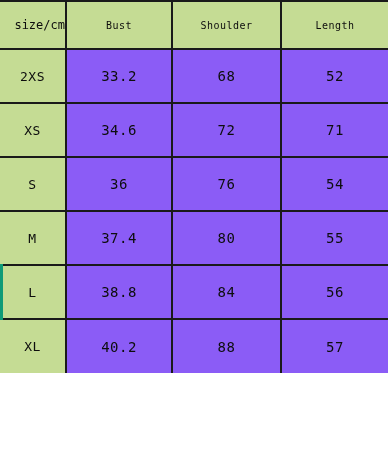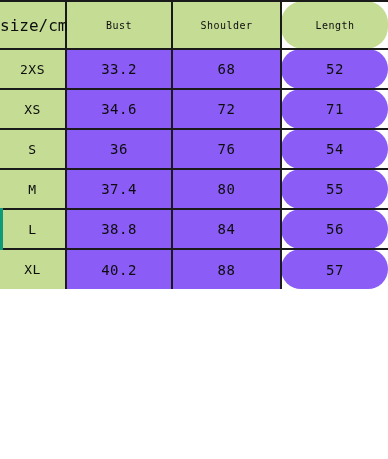--- a/index.html
+++ b/index.html
@@ -42,36 +42,35 @@
     color: #0d0d0d;
     font-weight: normal;
     font-size: 10px;
     letter-spacing: 0.5px;
     padding: 0;
   }
 
   table.chart th:last-child,
   table.chart td:last-child {
     border-right: none;
-    border-radius: 22px;
   }
 
   table.chart tr.header-row th {
     height: 46px;
     background: #c5dc94;
   }
 
   table.chart tr.header-row th.size-head {
-    font-size: 16px;
+    font-size: 12px;
     letter-spacing: 0px;
     text-align: right;
   }
 
   table.chart tbody tr {
-    height: 40px;
+    height: 54px;
   }
 
   table.chart tbody tr:last-child td {
     border-bottom: none;
   }
 
   table.chart td.size-cell {
     background: #c5dc94;
     font-size: 13px;
   }

